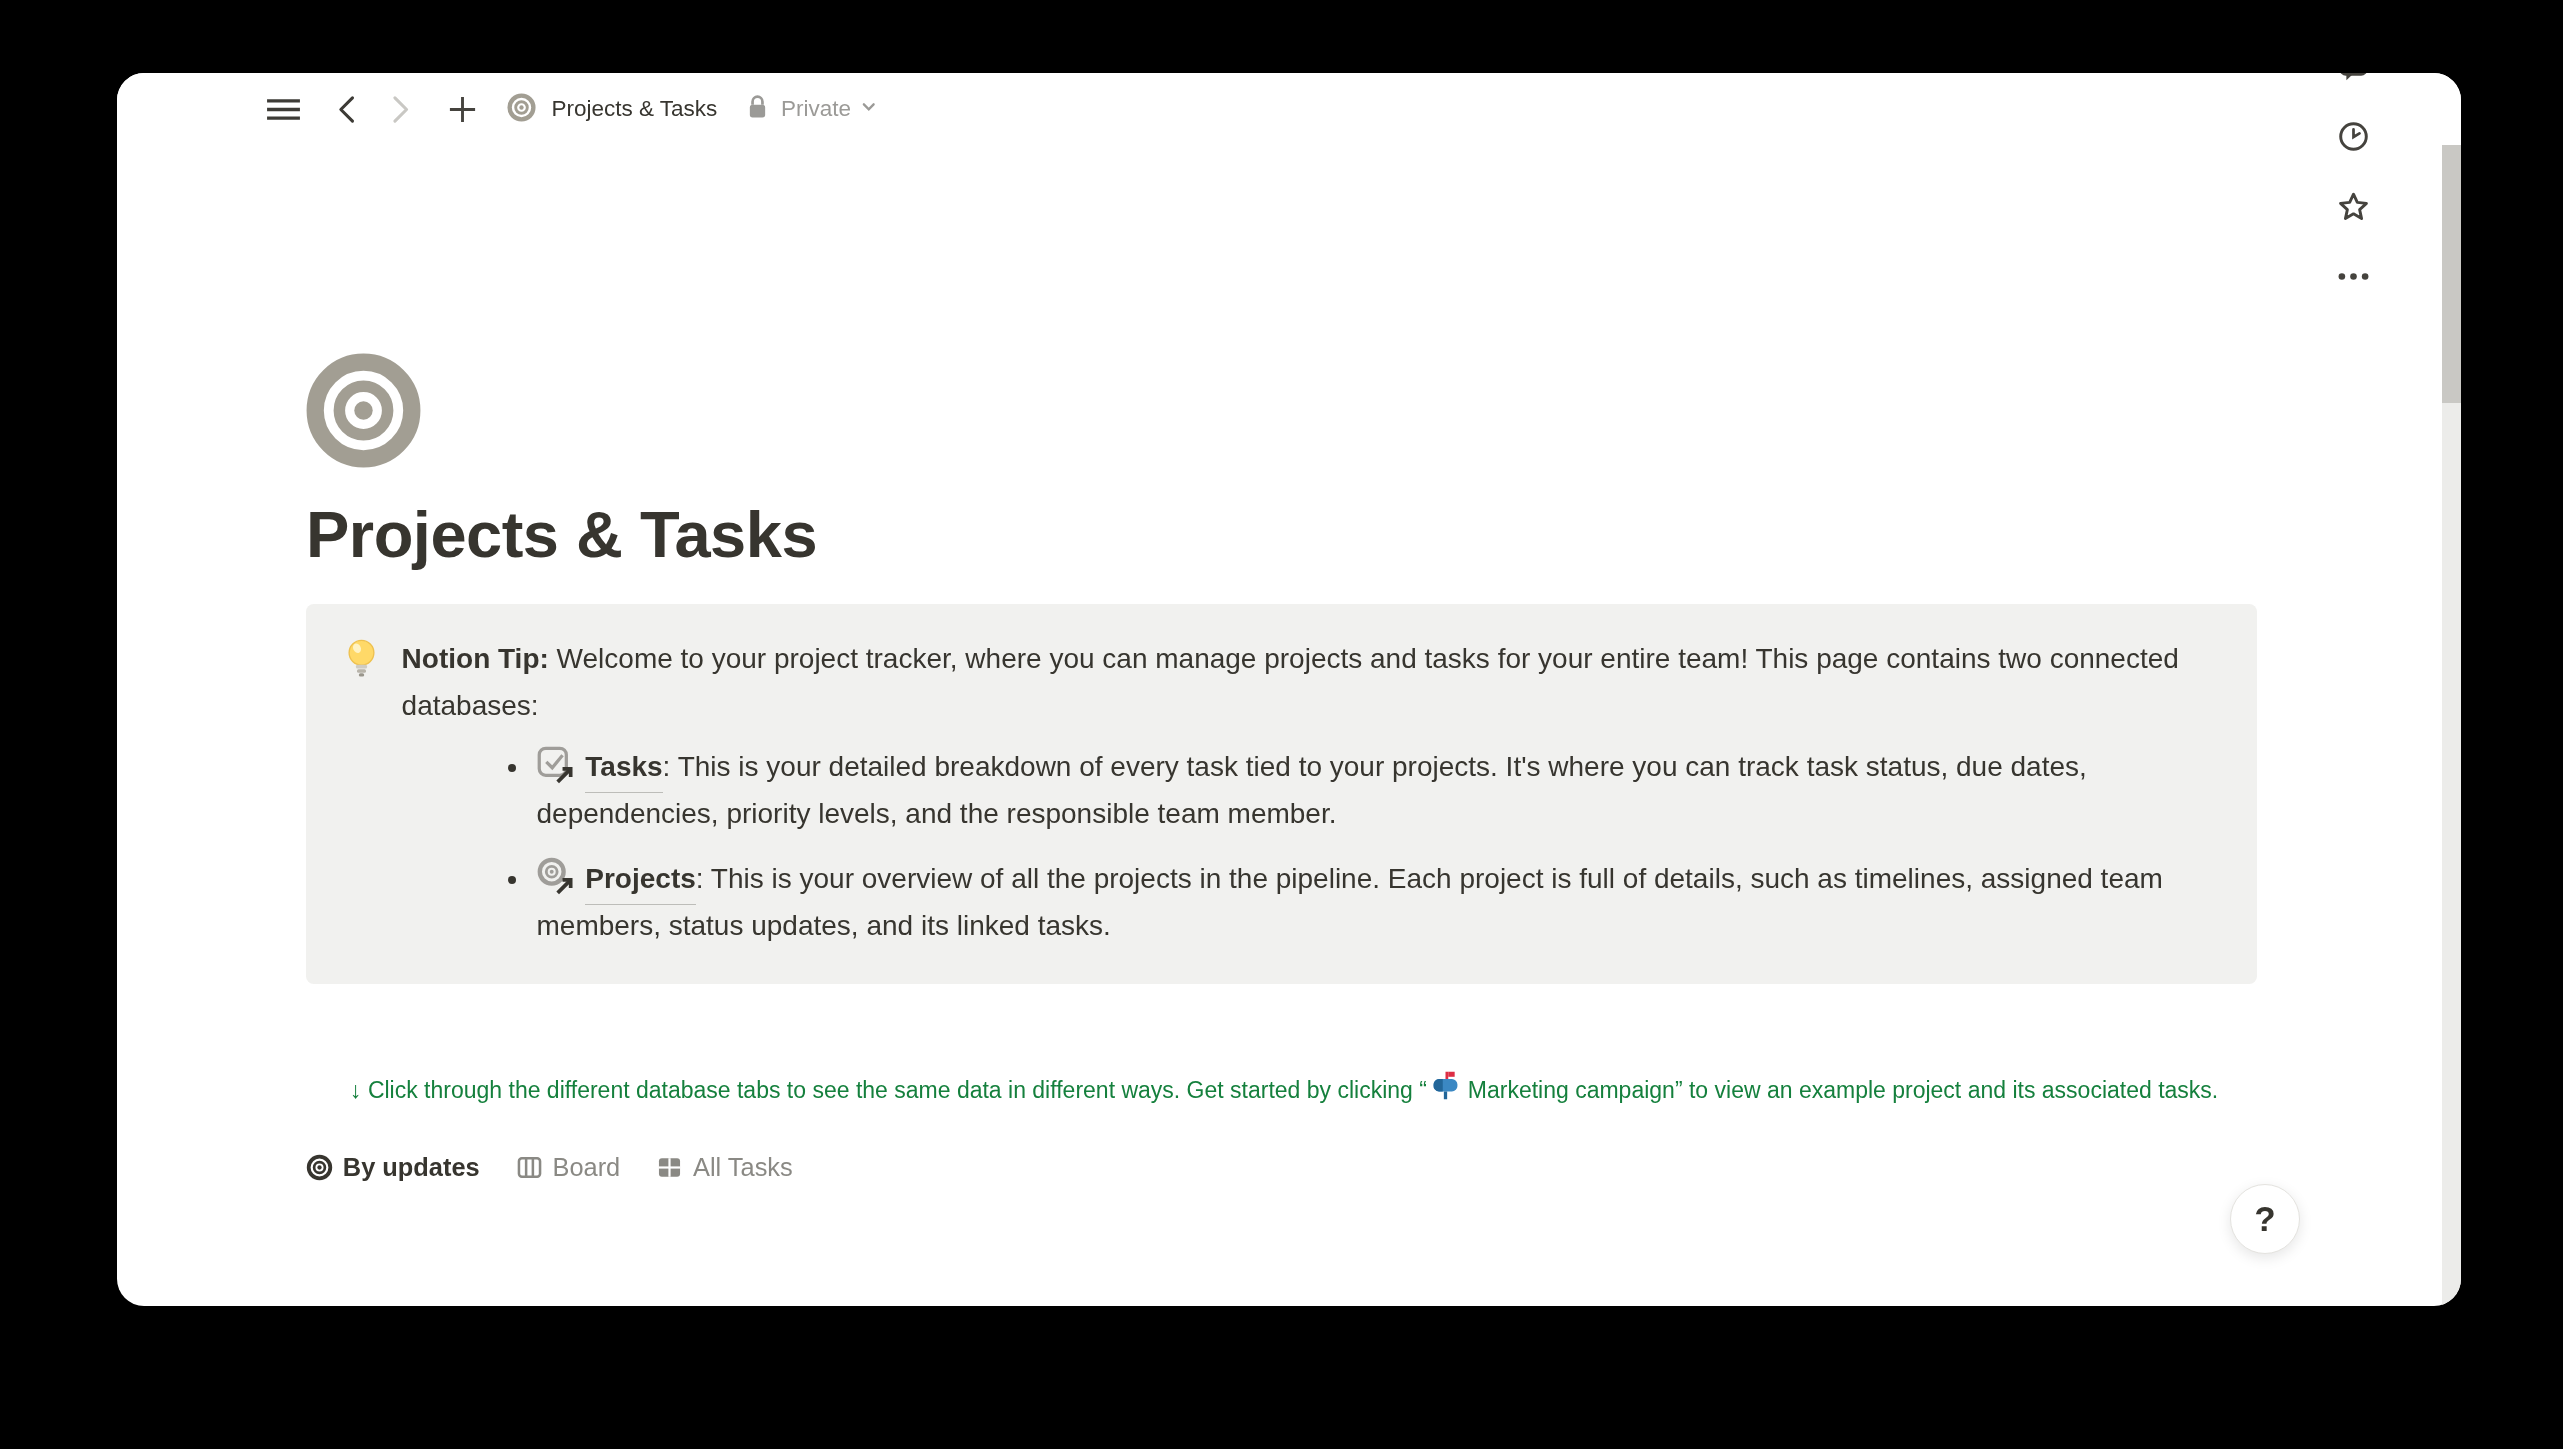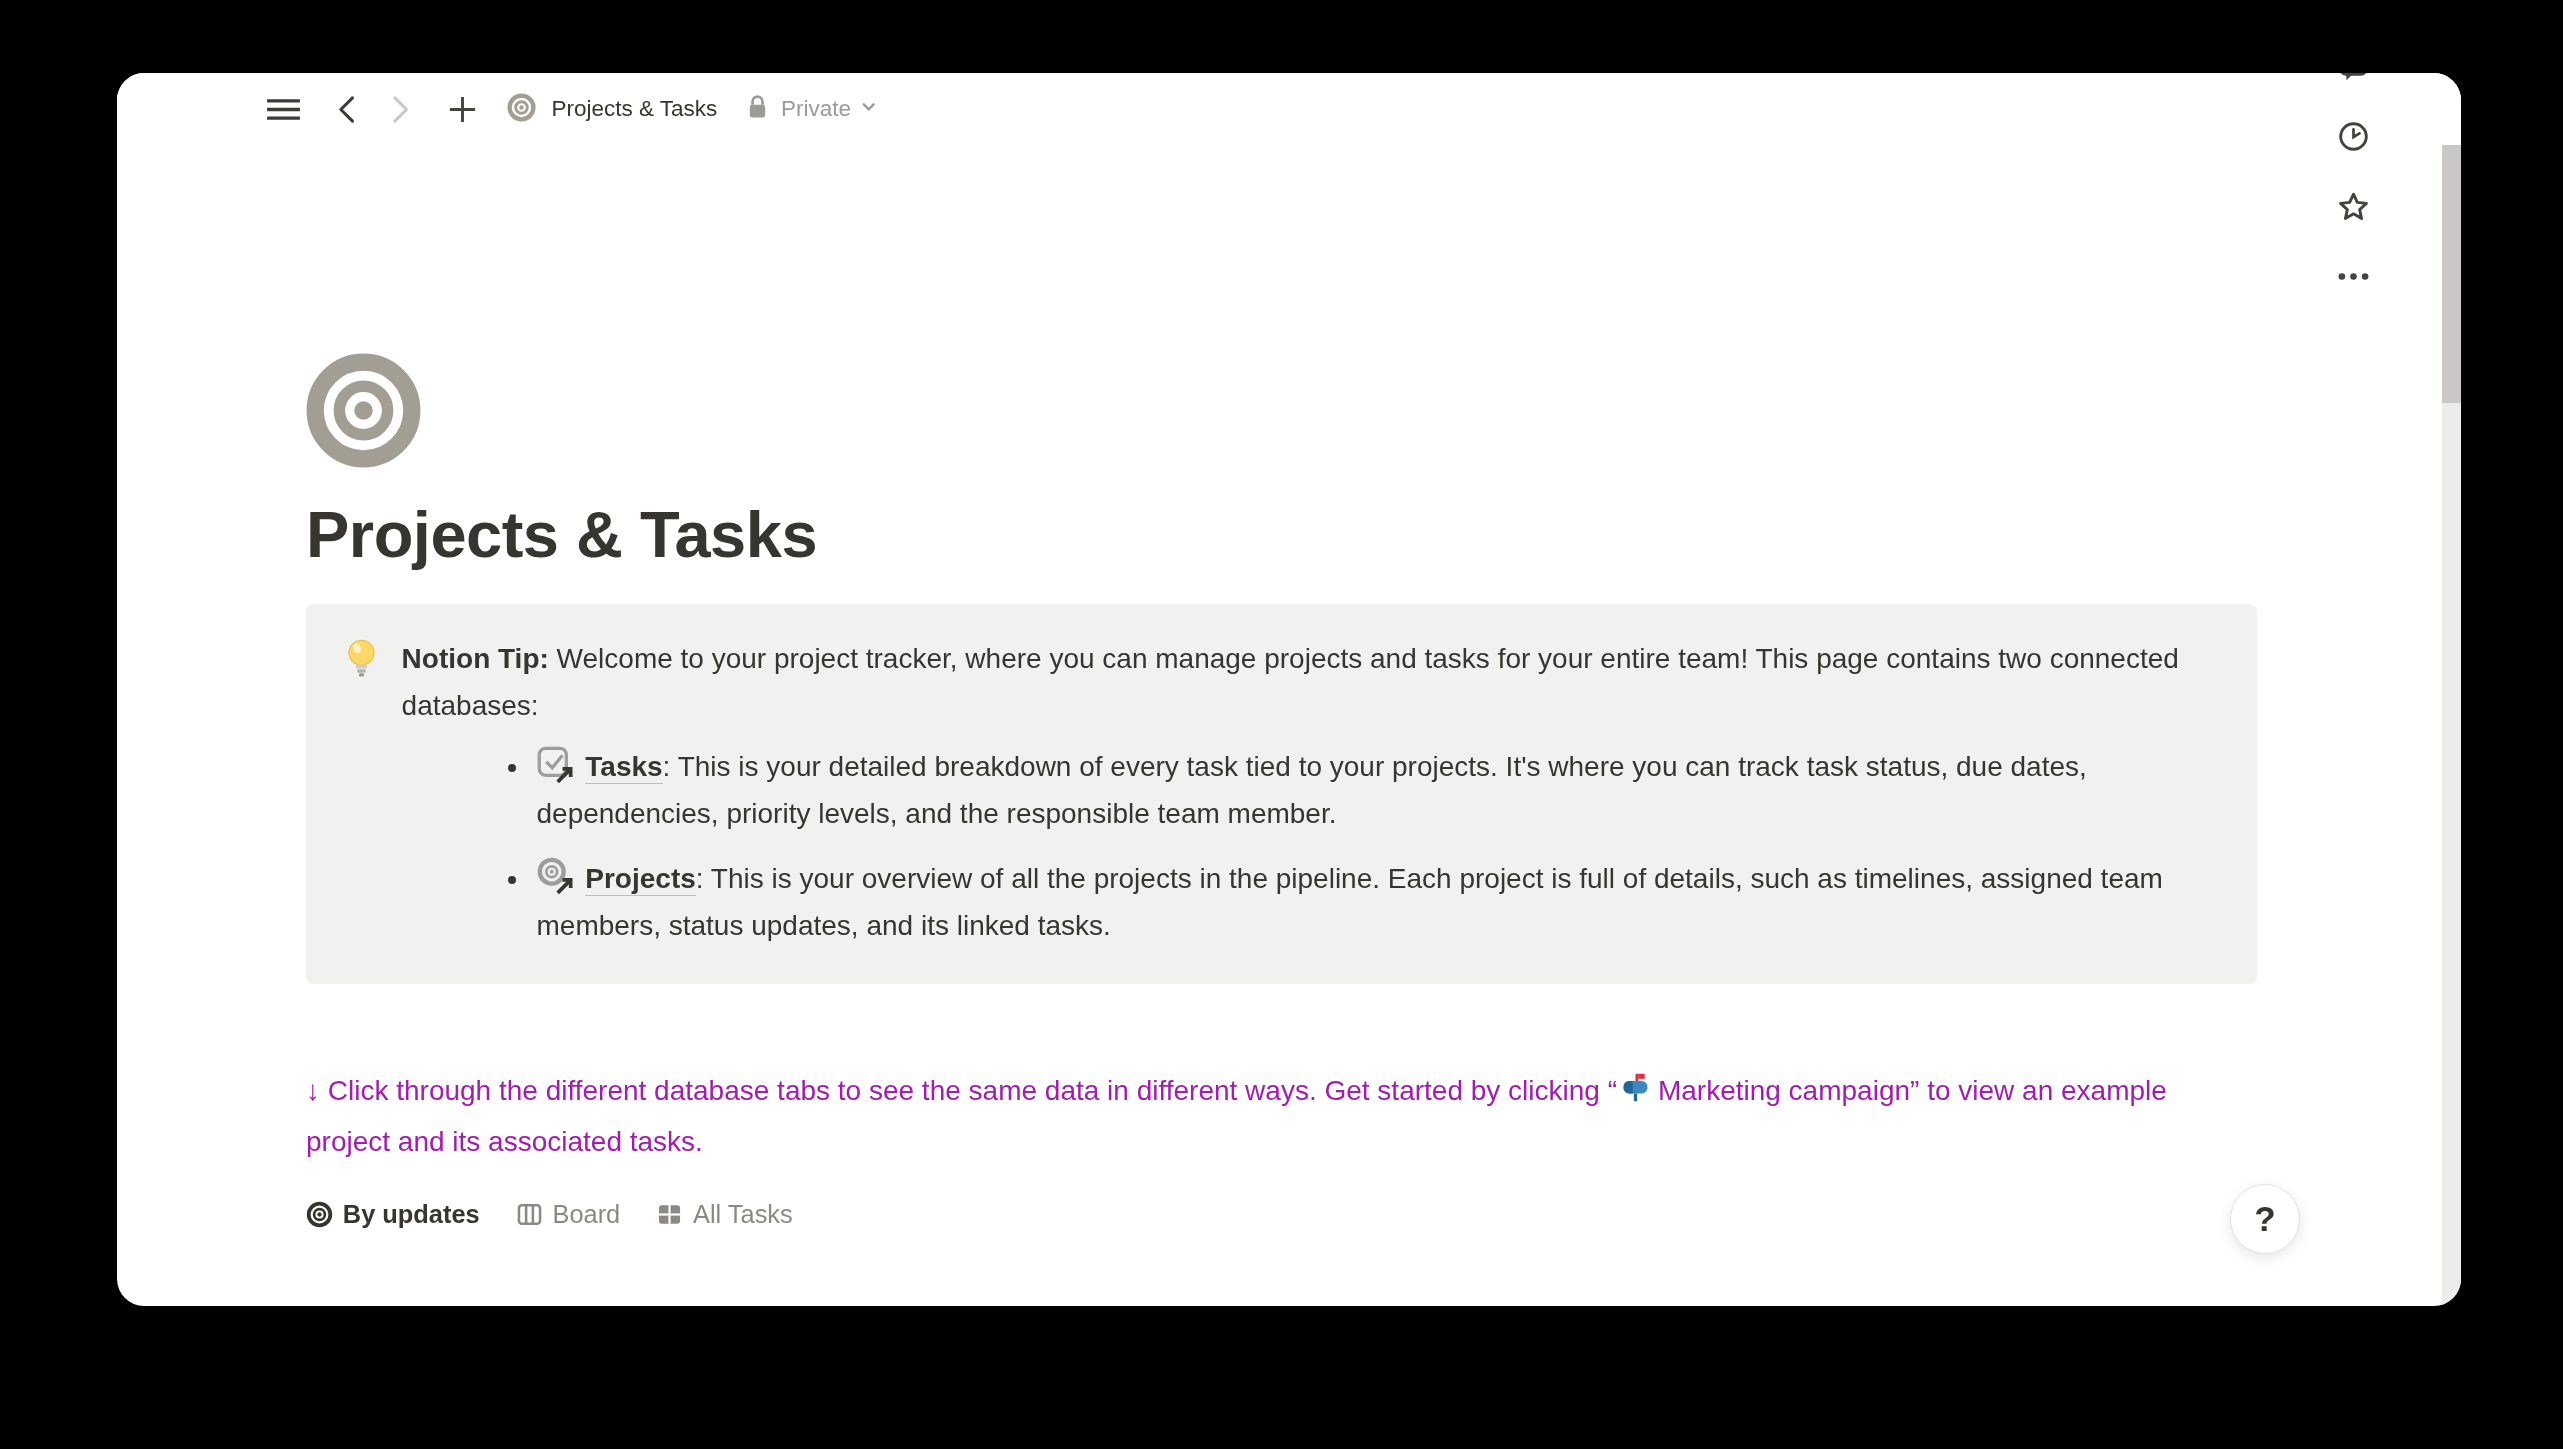--- a/index.html
+++ b/index.html
@@ -42,24 +42,24 @@
            padding:31px 39px 35px 35px;box-sizing:border-box;width:1951px;}
   .callout-emoji{width:43px;flex:0 0 43px;margin-right:17.6px;padding-top:2px;}
   .callout-text{font-size:28px;line-height:47px;color:#37352f;}
   .callout-text b{font-weight:700;}
   .callout ul{margin:13.7px 0 0 0;padding-left:129px;}
   .callout li{padding-left:5.9px;margin:0;}
   .callout li + li{margin-top:17.6px;}
   .inline-icon{display:inline-block;vertical-align:-7.8px;margin-right:9.8px;}
   .inline-icon svg{display:block;}
   .page-link{font-weight:600;color:#37352f;text-decoration:none;
-             border-bottom:1.5px solid rgba(55,53,47,.28);padding-bottom:1px;cursor:pointer;}
-
-  
-  .nav-hint{margin-top:83px;font-size:28px;line-height:47px;color:#a21caf;width:1947px;}
+             border-bottom:1.5px solid rgba(55,53,47,.28);padding-bottom:10px;cursor:pointer;}
+
+  
+  .nav-hint{margin-top:83px;font-size:23px;line-height:47px;color:#15803d;width:1947px;margin-left:44px;}
   .nav-hint .mini-icon{display:inline-block;vertical-align:-3.9px;margin:0 5.9px 0 2px;}
 
   
   .db-tabs{margin-top:29px;display:flex;align-items:center;gap:36px;height:41px;}
   .db-tab{display:flex;align-items:center;gap:9.8px;font-size:25.4px;cursor:pointer;white-space:nowrap;}
   .db-tab svg{display:block;}
   .db-tab.active{color:#37352f;font-weight:700;}
   .db-tab.inactive{color:#8a8984;font-weight:400;}
 
   

